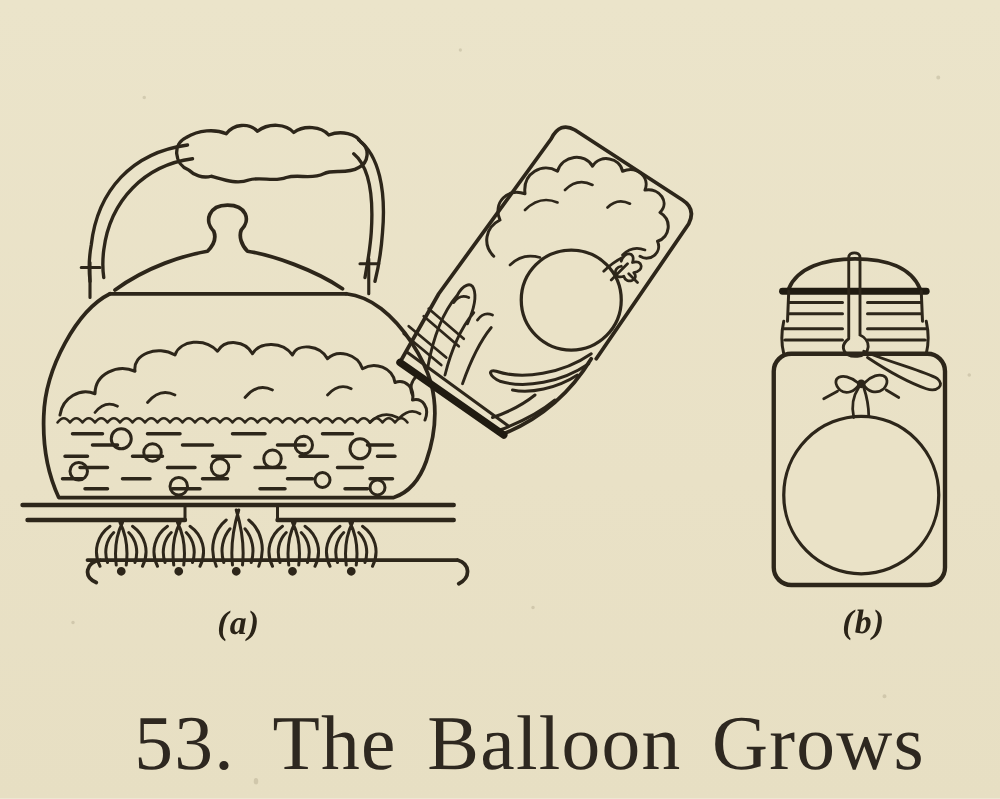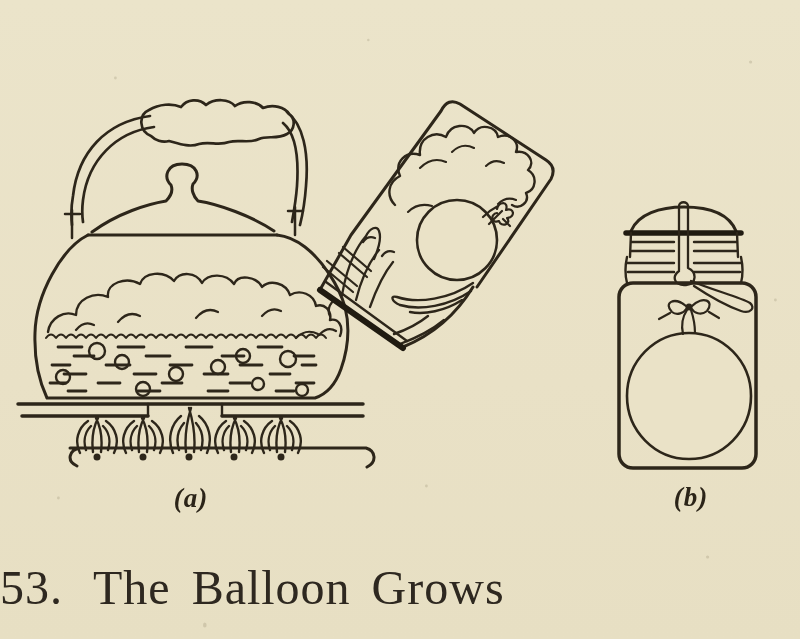--- a/index.html
+++ b/index.html
@@ -14,22 +14,22 @@
   .panel-label{
     position:absolute;
     font-style:italic;font-weight:bold;
     font-size:27px;color:#2b2418;
     text-align:center;letter-spacing:1px;
   }
   .label-a{left:156px;top:483px;width:70px;}
   .label-b{left:656px;top:482px;width:70px;}
   .caption{
     position:absolute;left:0;top:560px;width:740px;
-    text-align:left;
-    font-size:48px;color:#2e2820;
+    text-align:right;
+    font-size:62px;color:#2e2820;
     letter-spacing:1px;word-spacing:8px;
     white-space:nowrap;
   }
   .caption .fig-num{margin-right:30px;}
   path,circle,ellipse,rect,line{vector-effect:none;}
 </style>
 </head>
 <body>
 
 <div class="page">

